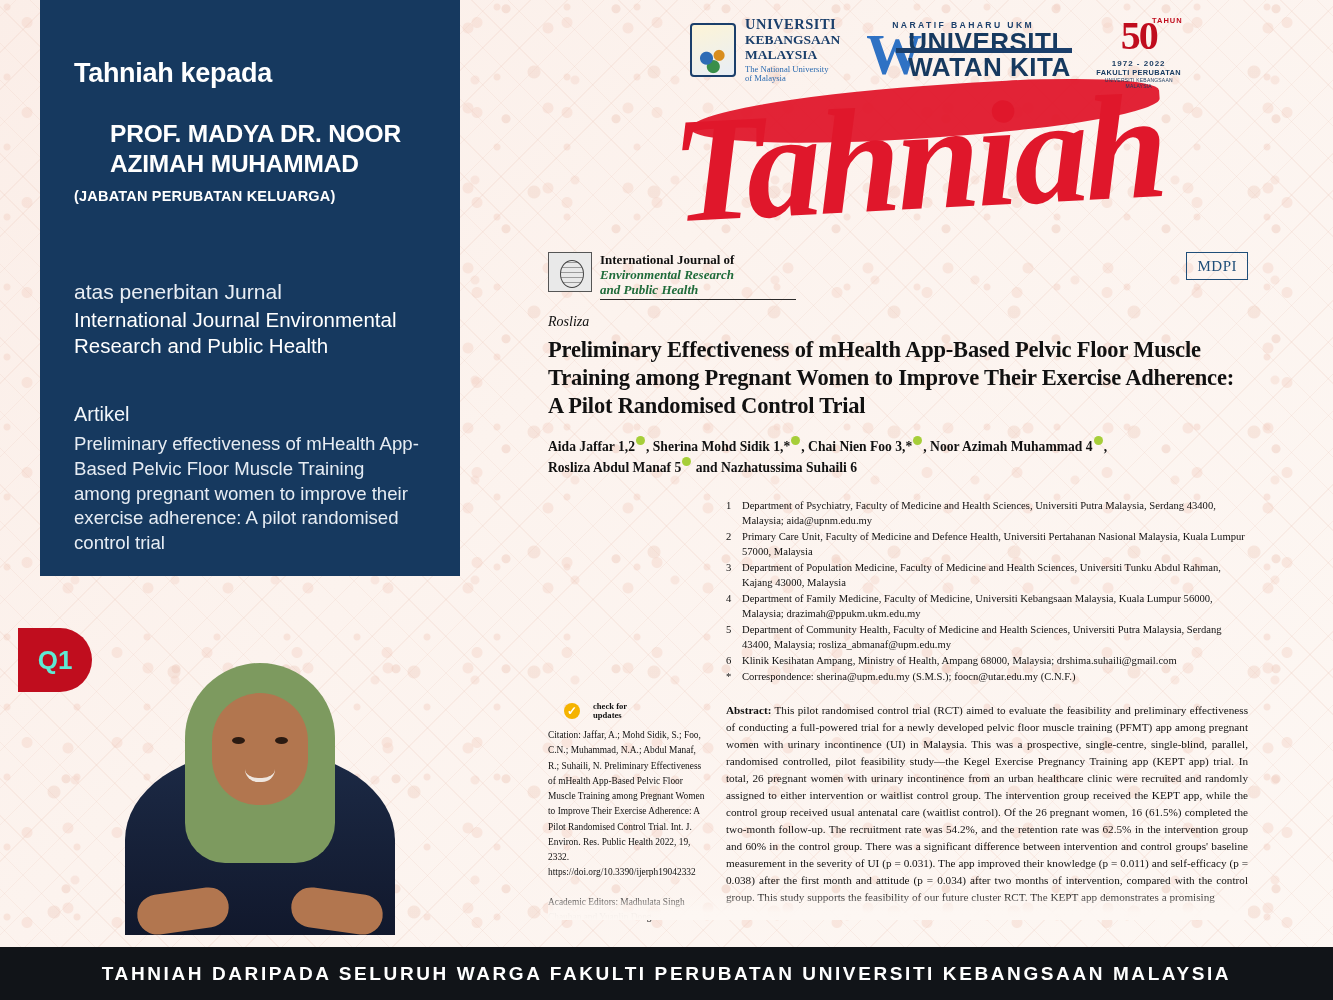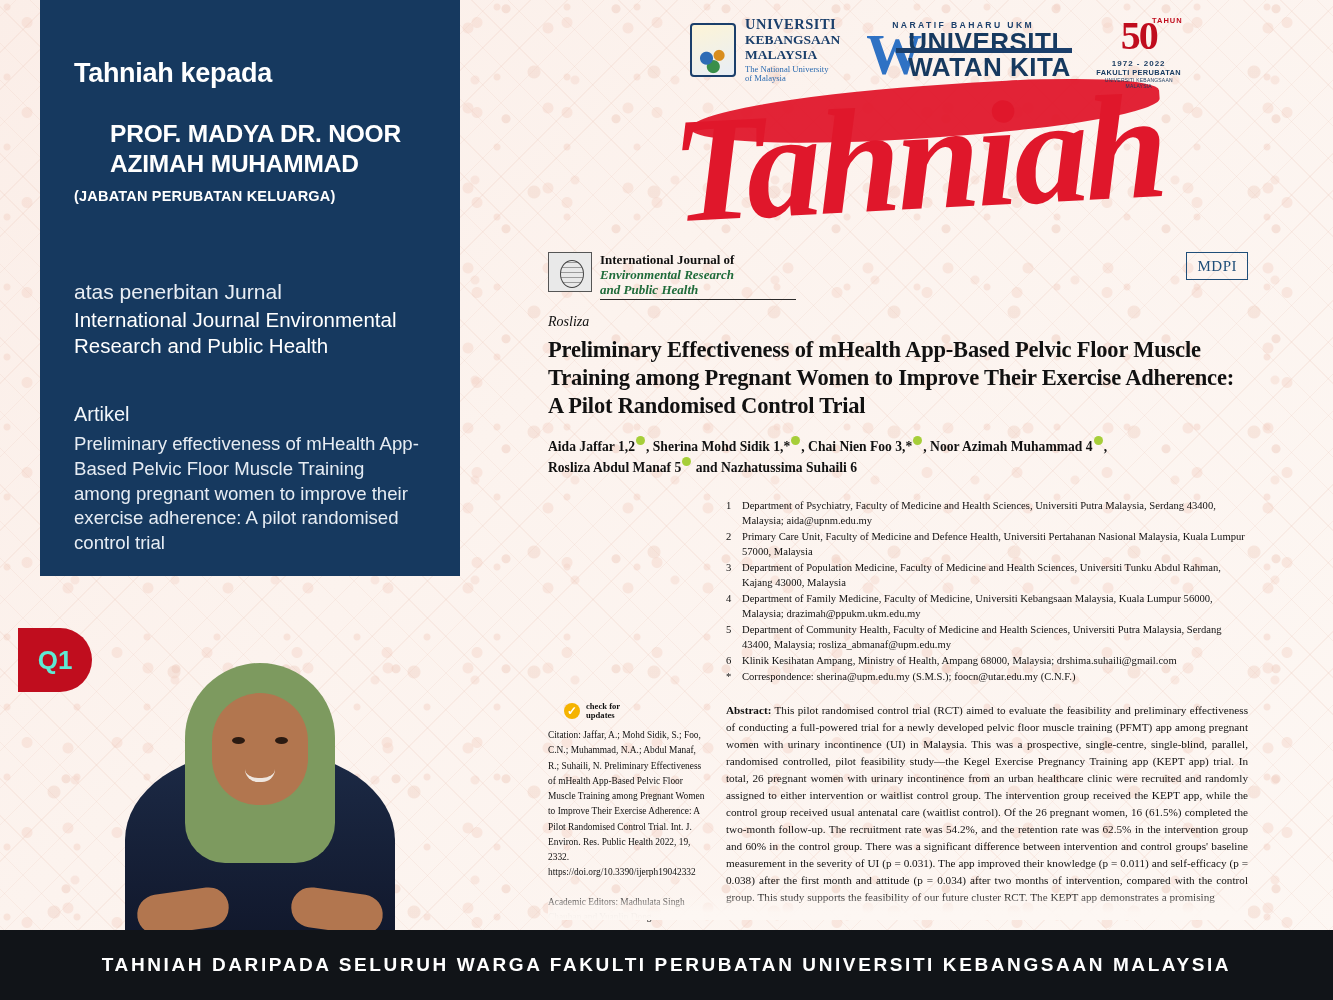--- a/index.html
+++ b/index.html
@@ -197,42 +197,42 @@
     background: #a6ce39; vertical-align: super; margin: 0 1px;
   }
   .affil {
     margin-top: 20px; margin-left: 178px; font-family: "Liberation Serif", serif; font-size: 10.6px; line-height: 1.42;
   }
   .affil-row { display: flex; gap: 8px; margin-bottom: 1px; }
   .affil-num { width: 8px; flex: 0 0 auto; }
 
   .two-col { display: flex; gap: 20px; margin-top: 18px; }
   .col-left { width: 158px; font-family: "Liberation Serif", serif; font-size: 9.4px; line-height: 1.62; }
-  .check-updates { display: flex; align-items: center; gap: 6px; margin-bottom: 8px; padding-left: 16px; }
+  .check-updates { display: flex; align-items: center; gap: 13px; margin-bottom: 8px; padding-left: 16px; }
   .cu-mark {
     width: 16px; height: 16px; background: #f5b300; border-radius: 50%;
     position: relative;
   }
   .cu-mark::after {
     content: "✓"; position: absolute; left: 3px; top: -1px; font-size: 12px; color: #fff; font-weight: bold;
   }
   .cu-text { font-size: 8.6px; font-weight: bold; line-height: 1.05; }
   .citation { text-align: left; }
   .acad-editors { margin-top: 14px; }
 
   .col-right { flex: 1; font-family: "Liberation Serif", serif; font-size: 11.2px; line-height: 1.52; text-align: justify; }
   .col-right b { font-weight: bold; }
   .fade-bottom {
     position: absolute; left: 0; right: 0; bottom: 0; height: 26px;
     background: linear-gradient(180deg, rgba(253,247,243,0) 0%, rgba(253,247,243,0.95) 70%, #fdf7f3 100%);
   }
 
   
   .footer {
-    position: absolute; left: 0; bottom: 0; width: 1333px; height: 70px;
+    position: absolute; left: 0; bottom: 0; width: 1333px; height: 53px;
     background: #111418; color: #fff;
     display: flex; align-items: center; justify-content: center;
     font-size: 19px; font-weight: bold; letter-spacing: 2.6px;
     z-index: 9;
   }
 </style>
 </head>
 <body>
 
 <div id="page">

